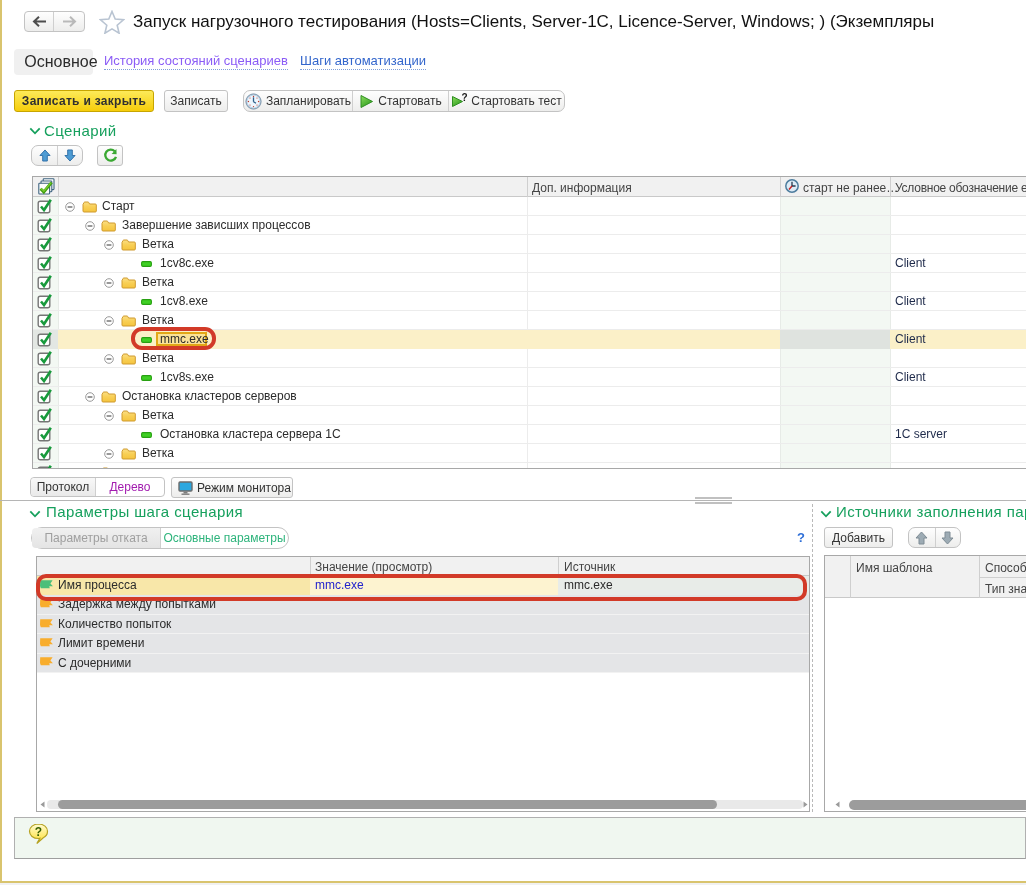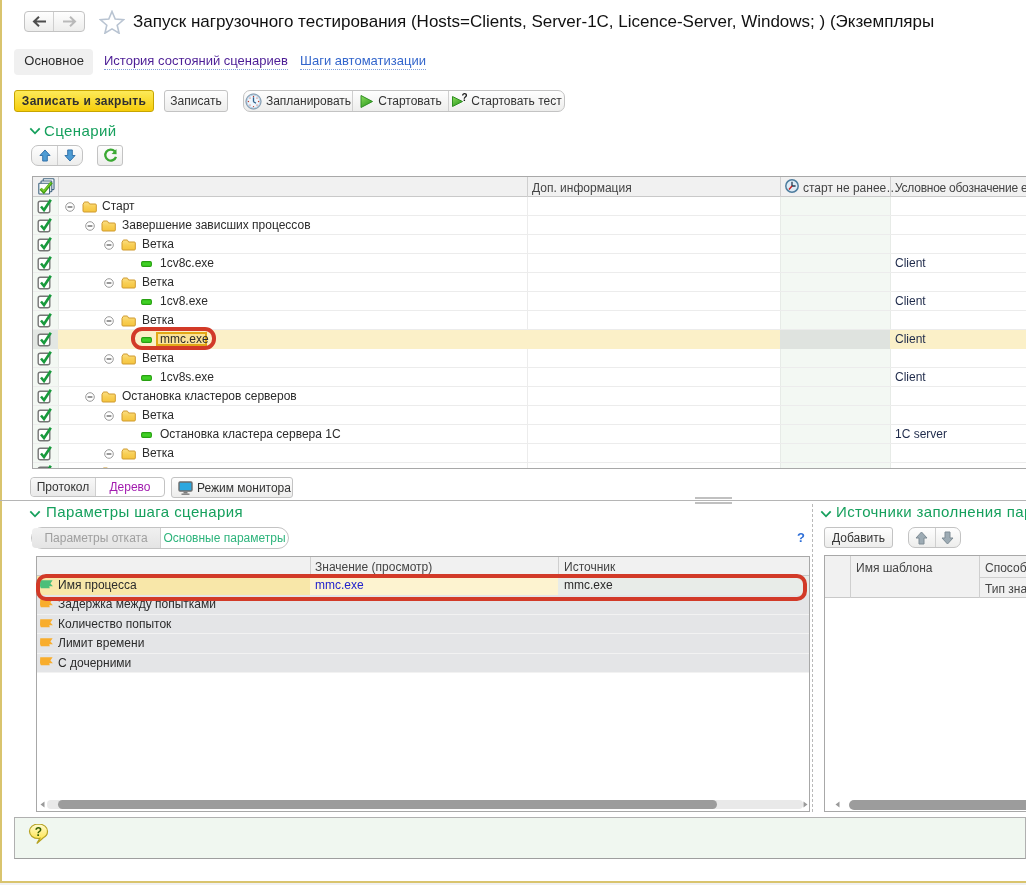--- a/index.html
+++ b/index.html
@@ -42,22 +42,22 @@
       </div>
   </div>
 
   <svg class="ab" style="left:99px;top:10px" width="26" height="24" viewBox="0 0 26 24">
       <path d="M13 1.5 L16.2 9.1 L24.5 9.8 L18.2 15.2 L20.1 23.2 L13 18.9 L5.9 23.2 L7.8 15.2 L1.5 9.8 L9.8 9.1 Z" fill="none" stroke="#b9c4d2" stroke-width="1.6"></path>
     </svg>
 
   <div class="ab" style="left:133px;top:12px;width:893px;height:24px;overflow:hidden;font-size:17px;color:#111;white-space:nowrap">Запуск нагрузочного тестирования (Hosts=Clients, Server-1C, Licence-Server, Windows; ) (Экземпляры</div>
 
   <div class="ab" style="left:14px;top:49px;width:78.5px;height:25.5px;background:#f0f0f0;border-radius:4px"></div>
-  <div class="ab" style="left:24.3px;top:53px;font-size:13px;color:#2b2b2b">Основное</div>
-  <div class="ab" style="left:104px;top:53px;font-size:13px;color:#4c1d95;border-bottom:1px dotted #7f9fd9;padding-bottom:1px">История состояний сценариев</div>
+  <div class="ab" style="left:24.3px;top:53px;font-size:16px;color:#2b2b2b">Основное</div>
+  <div class="ab" style="left:104px;top:53px;font-size:13px;color:#8b5cf6;border-bottom:1px dotted #7f9fd9;padding-bottom:1px">История состояний сценариев</div>
   <div class="ab" style="left:300px;top:53px;font-size:13px;color:#3366cc;border-bottom:1px dotted #7f9fd9;padding-bottom:1px">Шаги автоматизации</div>
 
   <div class="ab" style="left:14px;top:90px;width:140px;height:22px;box-sizing:border-box;border:1px solid #c7a500;border-radius:3px;background:linear-gradient(180deg,#fdea59,#f6cd0a);display:flex;align-items:center;justify-content:center;font-size:12px;font-weight:bold;letter-spacing:0.3px;color:#303030">Записать и закрыть</div>
   <div class="btn" style="left:164px;top:90px;width:64px;height:22px">Записать</div>
 
   <div class="grp" style="left:243px;top:90px;width:322px;height:22px">
     <div class="gi" style="width:108px">
       <svg width="17" height="17" viewBox="0 0 17 17" style="margin-right:4px">
           <circle cx="8.5" cy="8.5" r="7.6" fill="#b8cfe2" stroke="#7b93a9" stroke-width="1"></circle>
           <circle cx="8.5" cy="8.5" r="6.1" fill="#eef6fd"></circle>

